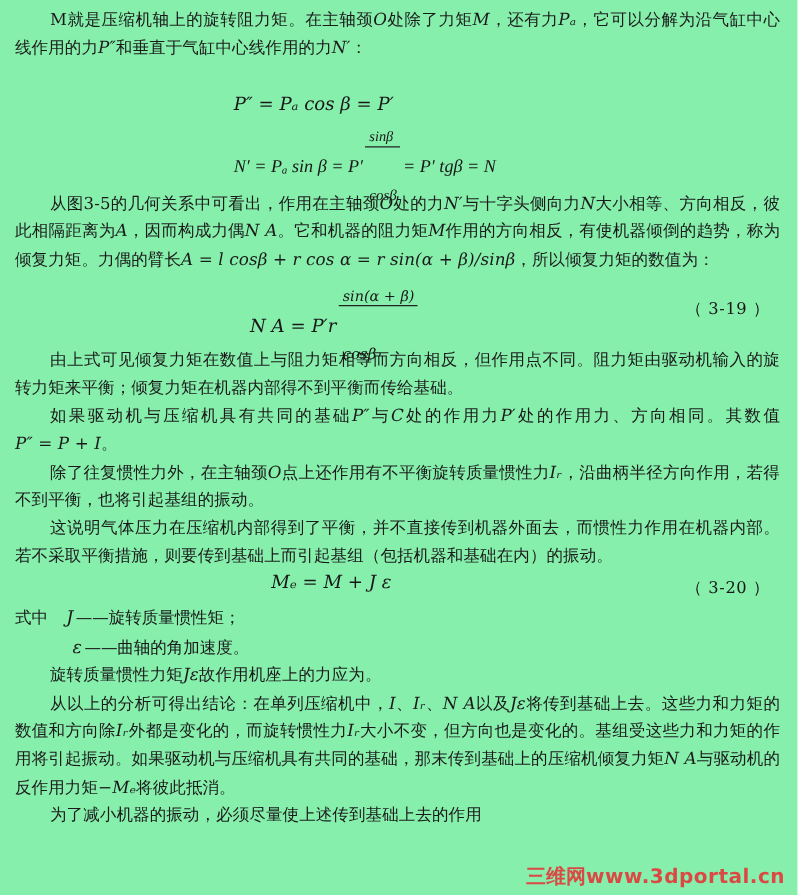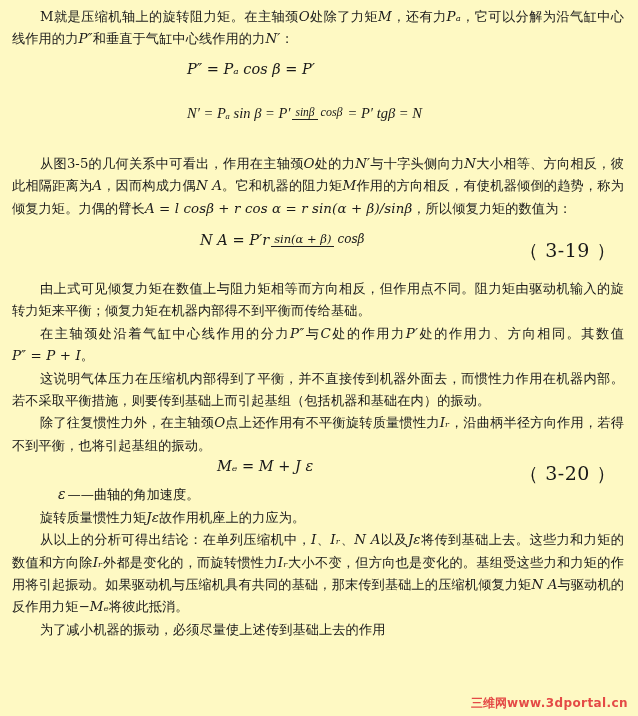--- a/index.html
+++ b/index.html
@@ -12,21 +12,21 @@
     width: 638px;
     height: 716px;
     overflow: hidden;
     font-family: "DejaVu Serif", "Liberation Serif", serif;
     color: #181818;
   }
   .page {
     position: relative;
     width: 638px;
     height: 716px;
-    background: #fef9c3;
+    background: #86efac;
     box-sizing: border-box;
     padding: 6px 14px 0 12px;
   }
   
   .para {
     font-size: 13.2px;
     line-height: 22.4px;
     text-align: justify;
     text-justify: inter-ideograph;
     letter-spacing: 0.1px;
@@ -43,43 +43,44 @@
   }
   .eqrow {
     position: relative;
     display: block;
     margin: 0;
     height: 34px;
   }
   .eqbody {
     position: absolute;
     left: 175px;
-    top: 0;
+    top: 15px;
     font-size: 14.5px;
     font-style: italic;
     white-space: nowrap;
   }
   .eqbody.wide { left: 188px; }
   .eqnum {
     position: absolute;
     right: 8px;
     top: 7px;
-    font-size: 19px;
+    font-size: 13px;
     font-style: normal;
     letter-spacing: 0.5px;
   }
   
   .frac {
     display: inline-flex;
-    flex-direction: row;
+    flex-direction: column;
     vertical-align: middle;
     text-align: left;
     margin: 0 2px;
     position: relative;
     top: -1px;
+    gap: 32px;
   }
   .frac .num {
     font-size: 11.5px;
     line-height: 13px;
     padding: 0 3px;
     border-bottom: 1px solid #222;
   }
   .frac .den {
     font-size: 12px;
     line-height: 13px;
@@ -98,21 +99,21 @@
     padding: 0 2px;
   }
   .defrow.lvl1 { padding-left: 0; }
   .defrow.lvl2 { padding-left: 44px; }
   
   .watermark {
     position: absolute;
     right: 10px;
     bottom: 4px;
     font-family: "DejaVu Sans", "Liberation Sans", sans-serif;
-    font-size: 12px;
+    font-size: 16px;
     font-weight: bold;
     color: #e23c3c;
     letter-spacing: 0.4px;
     white-space: nowrap;
     opacity: 0.92;
   }
   .watermark .cn { letter-spacing: 0px; }
 </style>
 </head>
 <body>
@@ -141,34 +142,35 @@
       <span>N A = P′r</span><span class="frac">
           <span class="num">sin(α + β)</span>
           <span class="den">cosβ</span>
         </span>
     </span>
     <span class="eqnum" style="top:12px;">（ 3-19 ）</span>
   </div>
 
   <p class="para indent" style="margin-top:6px;">由上式可见倾复力矩在数值上与阻力矩相等而方向相反，但作用点不同。阻力矩由驱动机输入的旋转力矩来平衡；倾复力矩在机器内部得不到平衡而传给基础。</p>
 
-  <p class="para indent"><span>在主轴颈处沿着气缸中心线作用的分力</span><span class="math">P″</span><span>与</span><span class="math">C</span><span>处的作用力</span><span class="math">P′</span><span>处的作用力、方向相同。其数值</span><span class="math">P″ = P + I</span><span>。</span></p>
+  <p class="para indent"><span>如果驱动机与压缩机具有共同的基础</span><span class="math">P″</span><span>与</span><span class="math">C</span><span>处的作用力</span><span class="math">P′</span><span>处的作用力、方向相同。其数值</span><span class="math">P″ = P + I</span><span>。</span></p>
 
 
+  <p class="para indent"><span>除了往复惯性力外，在主轴颈</span><span class="math">O</span><span>点上还作用有不平衡旋转质量惯性力</span><span class="math">Iᵣ</span><span>，沿曲柄半径方向作用，若得不到平衡，也将引起基组的振动。</span></p>
+
   <p class="para indent">这说明气体压力在压缩机内部得到了平衡，并不直接传到机器外面去，而惯性力作用在机器内部。若不采取平衡措施，则要传到基础上而引起基组（包括机器和基础在内）的振动。</p>
-
-  <p class="para indent"><span>除了往复惯性力外，在主轴颈</span><span class="math">O</span><span>点上还作用有不平衡旋转质量惯性力</span><span class="math">Iᵣ</span><span>，沿曲柄半径方向作用，若得不到平衡，也将引起基组的振动。</span></p>
 
 
   <div class="eqrow" style="height:26px;margin-top:0px;">
     <span class="eqbody" style="left:205px;top:1px;">Mₑ = M + J ε</span>
     <span class="eqnum" style="top:4px;">（ 3-20 ）</span>
   </div>
 
   <div class="deflist">
+    <div class="defrow lvl1"><span>式中</span>&nbsp;&nbsp;&nbsp;<span class="sym">J</span><span>——</span><span>旋转质量惯性矩；</span></div>
     <div class="defrow lvl2"><span class="sym">ε</span><span>——</span><span>曲轴的角加速度。</span></div>
   </div>
 
   <p class="para indent"><span>旋转质量惯性力矩</span><span class="math">Jε</span><span>故作用机座上的力应为。</span></p>
 
   <p class="para indent"><span>从以上的分析可得出结论：在单列压缩机中，</span><span class="math">I</span><span>、</span><span class="math">Iᵣ</span><span>、</span><span class="math">N A</span><span>以及</span><span class="math">Jε</span><span>将传到基础上去。这些力和力矩的数值和方向除</span><span class="math">Iᵣ</span><span>外都是变化的，而旋转惯性力</span><span class="math">Iᵣ</span><span>大小不变，但方向也是变化的。基组受这些力和力矩的作用将引起振动。如果驱动机与压缩机具有共同的基础，那末传到基础上的压缩机倾复力矩</span><span class="math">N A</span><span>与驱动机的反作用力矩</span><span class="math">−Mₑ</span><span>将彼此抵消。</span></p>
 
   <p class="para indent">为了减小机器的振动，必须尽量使上述传到基础上去的作用</p>
 
   <div class="watermark"><span class="cn">三维网</span><span>www.3dportal.cn</span></div>

